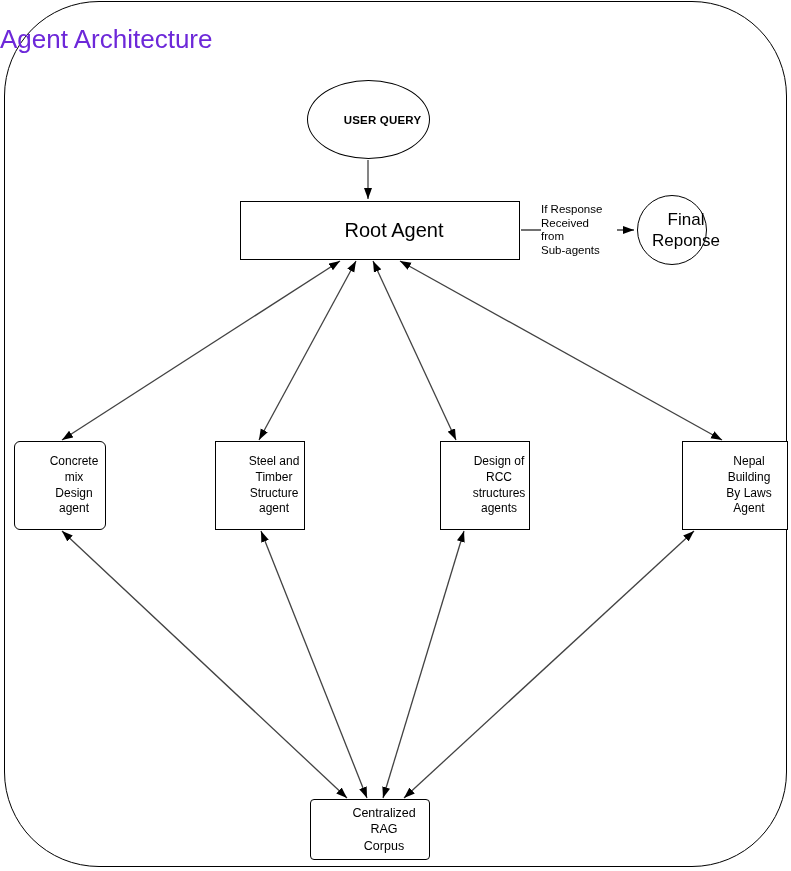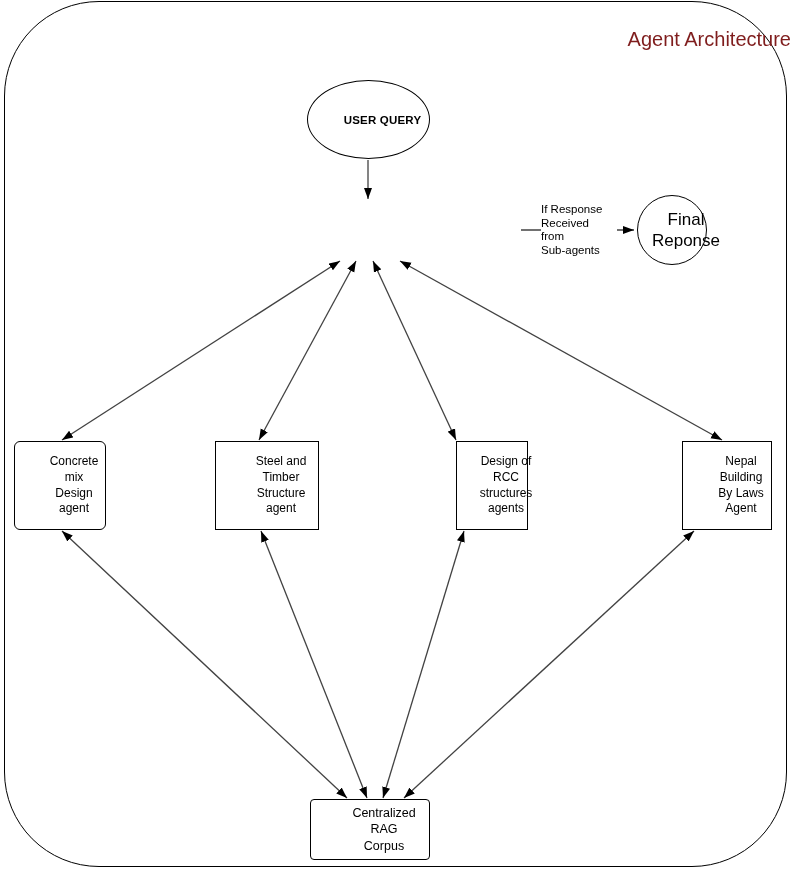--- a/index.html
+++ b/index.html
@@ -25,24 +25,24 @@
     border: 1.4px solid #000000;
     border-radius: 95px;
     box-sizing: border-box;
     background: transparent;
   }
   .diagram-title {
     position: absolute;
     left: 0;
     top: 22px;
     width: 791px;
-    text-align: right;
-    font-size: 20px;
+    text-align: left;
+    font-size: 26px;
     line-height: 34px;
-    color: #7f1d1d;
+    color: #6d28d9;
     white-space: nowrap;
   }
   svg.connectors {
     position: absolute;
     left: 0;
     top: 0;
     width: 791px;
     height: 871px;
   }
   .node {
@@ -87,23 +87,23 @@
     line-height: 1.25;
   }
   .agent-box {
     top: 441px;
     width: 92px;
     height: 89px;
     font-size: 12px;
     line-height: 1.3;
   }
   .agent-1 { left: 14px; border-radius: 6px; }
-  .agent-2 { left: 215px; width: 104px; }
-  .agent-3 { left: 456px; width: 72px; }
-  .agent-4 { left: 682px; width: 90px; }
+  .agent-2 { left: 215px; width: 90px; }
+  .agent-3 { left: 440px; width: 90px; }
+  .agent-4 { left: 682px; width: 106px; }
   .rag {
     left: 310px;
     top: 799px;
     width: 120px;
     height: 61px;
     border-radius: 4px;
     font-size: 12.5px;
     line-height: 1.3;
   }
   .edge-label {
@@ -152,20 +152,23 @@
 
     <line x1="464" y1="531" x2="383" y2="798" stroke="#424242" stroke-width="1.3" marker-start="url(#arrow)" marker-end="url(#arrow)"></line>
 
     <line x1="694" y1="531" x2="404" y2="798" stroke="#424242" stroke-width="1.3" marker-start="url(#arrow)" marker-end="url(#arrow)"></line>
   </svg>
 
   <div class="node ellipse">
     <span class="lbl">USER QUERY</span>
   </div>
 
+  <div class="node root">
+    <span class="lbl">Root Agent</span>
+  </div>
 
   <div class="edge-label">If Response
 Received
 from
 Sub-agents</div>
 
   <div class="node circle">
     <span class="lbl">Final
 Reponse</span>
   </div>

